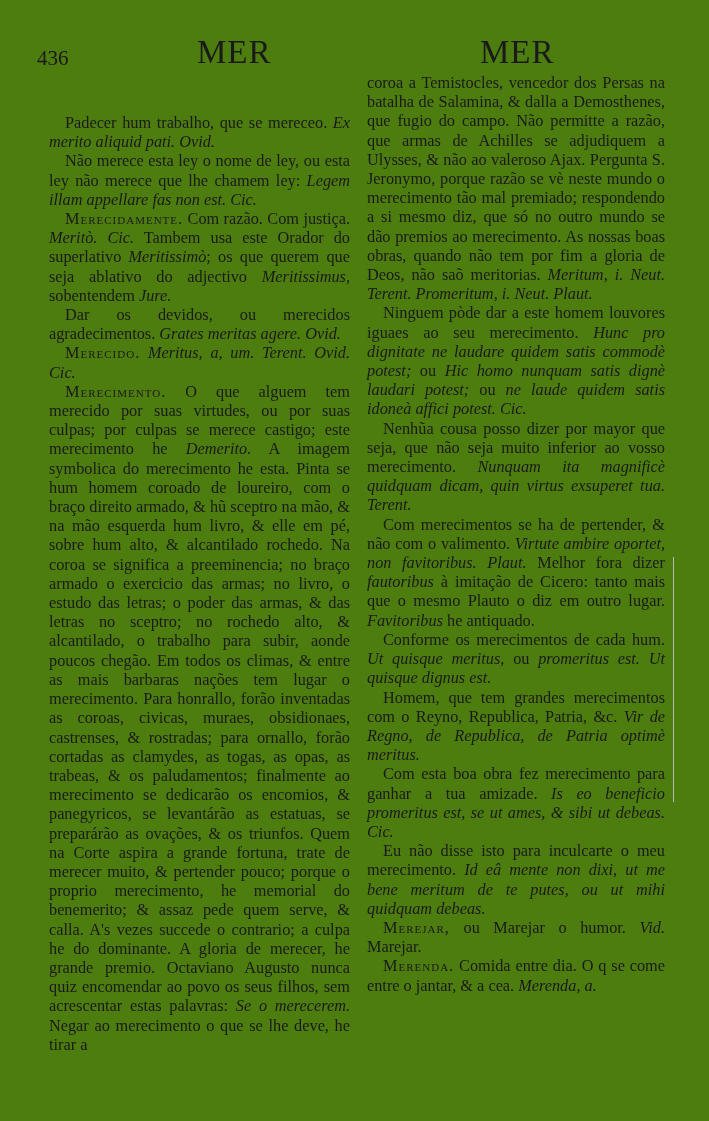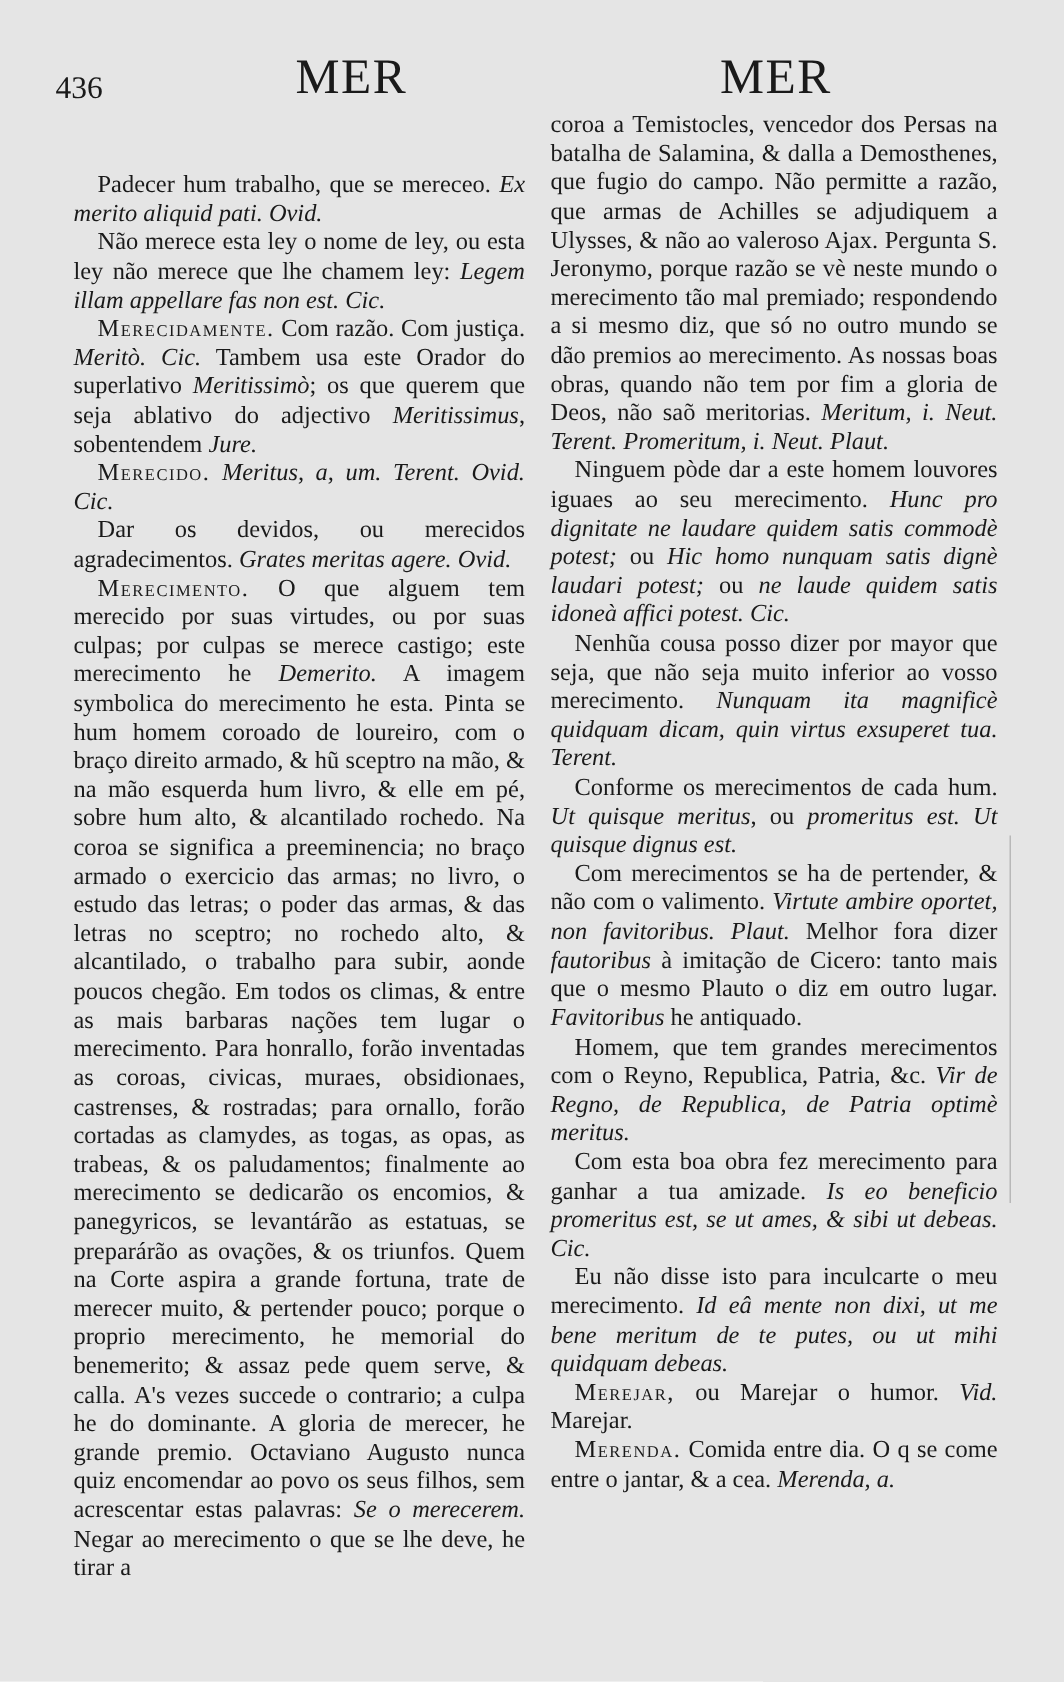--- a/index.html
+++ b/index.html
@@ -1,18 +1,18 @@
 <!DOCTYPE html>
 <html><head>
 <meta charset="utf-8">
 <style>
   html, body { margin:0; padding:0; background:#ffffff; }
   body { width:709px; height:1121px; position:relative; overflow:hidden;
          font-family:"DejaVu Serif", "Liberation Serif", serif; color:#1a1a1a; }
-  .page { position:absolute; left:0; top:0; width:709px; height:1121px; background:#e5e5e5; }
+  .page { position:absolute; left:0; top:0; width:709px; height:1121px; background:#4d7c0f; }
   .header { position:absolute; top:34px; left:0; width:709px; height:34px; }
   .pagenum { position:absolute; left:37px; top:12px; font-size:21px; font-family:"Liberation Serif", serif; }
   .runhead { position:absolute; top:0; font-size:33px; font-family:"Liberation Serif", serif; letter-spacing:1px; }
   .runhead.left { left:197px; }
   .runhead.right { left:480px; }
   .col { position:absolute; top:73px; font-family:"Liberation Serif", serif; font-size:16.3px; line-height:19.2px; text-align:justify; }
   .col.left { left:49px; width:301px;margin-top:40px; }
   .col.right { left:367px; width:298px; }
   .para { margin:0; text-indent:16px; }
   .para.noindent { text-indent:0; }
@@ -28,30 +28,30 @@
   <div class="header">
     <span class="pagenum">436</span>
     <span class="runhead left">MER</span>
     <span class="runhead right">MER</span>
   </div>
 
   <div class="col left" id="col-left">
       <p class="para"><span>Padecer hum trabalho, que se mereceo. </span><i>Ex merito aliquid pati. Ovid.</i></p>
       <p class="para"><span>Não merece esta ley o nome de ley, ou esta ley não merece que lhe chamem ley: </span><i>Legem illam appellare fas non est. Cic.</i></p>
       <p class="para"><span class="hw">Merecidamente.</span><span> Com razão. Com justiça. </span><i>Meritò. Cic.</i><span> Tambem usa este Orador do superlativo </span><i>Meritissimò</i><span>; os que querem que seja ablativo do adjectivo </span><i>Meritissimus</i><span>, sobentendem </span><i>Jure.</i></p>
+      <p class="para"><span>Dar os devidos, ou merecidos agradecimentos. </span><i>Grates meritas agere. Ovid.</i></p>
       <p class="para"><span class="hw">Merecido.</span><span> </span><i>Meritus, a, um. Terent. Ovid. Cic.</i></p>
-      <p class="para"><span>Dar os devidos, ou merecidos agradecimentos. </span><i>Grates meritas agere. Ovid.</i></p>
       <p class="para"><span class="hw">Merecimento.</span><span> O que alguem tem merecido por suas virtudes, ou por suas culpas; por culpas se merece castigo; este merecimento he </span><i>Demerito.</i><span> A imagem symbolica do merecimento he esta. Pinta se hum homem coroado de loureiro, com o braço direito armado, &amp; hũ sceptro na mão, &amp; na mão esquerda hum livro, &amp; elle em pé, sobre hum alto, &amp; alcantilado rochedo. Na coroa se significa a preeminencia; no braço armado o exercicio das armas; no livro, o estudo das letras; o poder das armas, &amp; das letras no sceptro; no rochedo alto, &amp; alcantilado, o trabalho para subir, aonde poucos chegão. Em todos os climas, &amp; entre as mais barbaras nações tem lugar o merecimento. Para honrallo, forão inventadas as coroas, civicas, muraes, obsidionaes, castrenses, &amp; rostradas; para ornallo, forão cortadas as clamydes, as togas, as opas, as trabeas, &amp; os paludamentos; finalmente ao merecimento se dedicarão os encomios, &amp; panegyricos, se levantárão as estatuas, se preparárão as ovações, &amp; os triunfos. Quem na Corte aspira a grande fortuna, trate de merecer muito, &amp; pertender pouco; porque o proprio merecimento, he memorial do benemerito; &amp; assaz pede quem serve, &amp; calla. A's vezes succede o contrario; a culpa he do dominante. A gloria de merecer, he grande premio. Octaviano Augusto nunca quiz encomendar ao povo os seus filhos, sem acrescentar estas palavras: </span><i>Se o merecerem.</i><span> Negar ao merecimento o que se lhe deve, he tirar a</span></p>
     </div>
   <div class="col right" id="col-right">
       <p class="para noindent"><span>coroa a Temistocles, vencedor dos Persas na batalha de Salamina, &amp; dalla a Demosthenes, que fugio do campo. Não permitte a razão, que armas de Achilles se adjudiquem a Ulysses, &amp; não ao valeroso Ajax. Pergunta S. Jeronymo, porque razão se vè neste mundo o merecimento tão mal premiado; respondendo a si mesmo diz, que só no outro mundo se dão premios ao merecimento. As nossas boas obras, quando não tem por fim a gloria de Deos, não saõ meritorias. </span><i>Meritum, i. Neut. Terent. Promeritum, i. Neut. Plaut.</i></p>
       <p class="para"><span>Ninguem pòde dar a este homem louvores iguaes ao seu merecimento. </span><i>Hunc pro dignitate ne laudare quidem satis commodè potest;</i><span> ou </span><i>Hic homo nunquam satis dignè laudari potest;</i><span> ou </span><i>ne laude quidem satis idoneà affici potest. Cic.</i></p>
       <p class="para"><span>Nenhũa cousa posso dizer por mayor que seja, que não seja muito inferior ao vosso merecimento. </span><i>Nunquam ita magnificè quidquam dicam, quin virtus exsuperet tua. Terent.</i></p>
+      <p class="para"><span>Com merecimentos se ha de pertender, &amp; não com o valimento. </span><i>Virtute ambire oportet, non favitoribus. Plaut.</i><span> Melhor fora dizer </span><i>fautoribus</i><span> à imitação de Cicero: tanto mais que o mesmo Plauto o diz em outro lugar. </span><i>Favitoribus</i><span> he antiquado.</span></p>
       <p class="para"><span>Conforme os merecimentos de cada hum. </span><i>Ut quisque meritus</i><span>, ou </span><i>promeritus est. Ut quisque dignus est.</i></p>
-      <p class="para"><span>Com merecimentos se ha de pertender, &amp; não com o valimento. </span><i>Virtute ambire oportet, non favitoribus. Plaut.</i><span> Melhor fora dizer </span><i>fautoribus</i><span> à imitação de Cicero: tanto mais que o mesmo Plauto o diz em outro lugar. </span><i>Favitoribus</i><span> he antiquado.</span></p>
       <p class="para"><span>Homem, que tem grandes merecimentos com o Reyno, Republica, Patria, &amp;c. </span><i>Vir de Regno, de Republica, de Patria optimè meritus.</i></p>
       <p class="para"><span>Com esta boa obra fez merecimento para ganhar a tua amizade. </span><i>Is eo beneficio promeritus est, se ut ames, &amp; sibi ut debeas. Cic.</i></p>
       <p class="para"><span>Eu não disse isto para inculcarte o meu merecimento. </span><i>Id eâ mente non dixi, ut me bene meritum de te putes, ou ut mihi quidquam debeas.</i></p>
       <p class="para"><span class="hw">Merejar,</span><span> ou Marejar o humor. </span><i>Vid.</i><span> Marejar.</span></p>
       <p class="para"><span class="hw">Merenda.</span><span> Comida entre dia. O q se come entre o jantar, &amp; a cea. </span><i>Merenda, a.</i></p>
     </div>
 
   <div class="rule"></div>
 </div>
 

